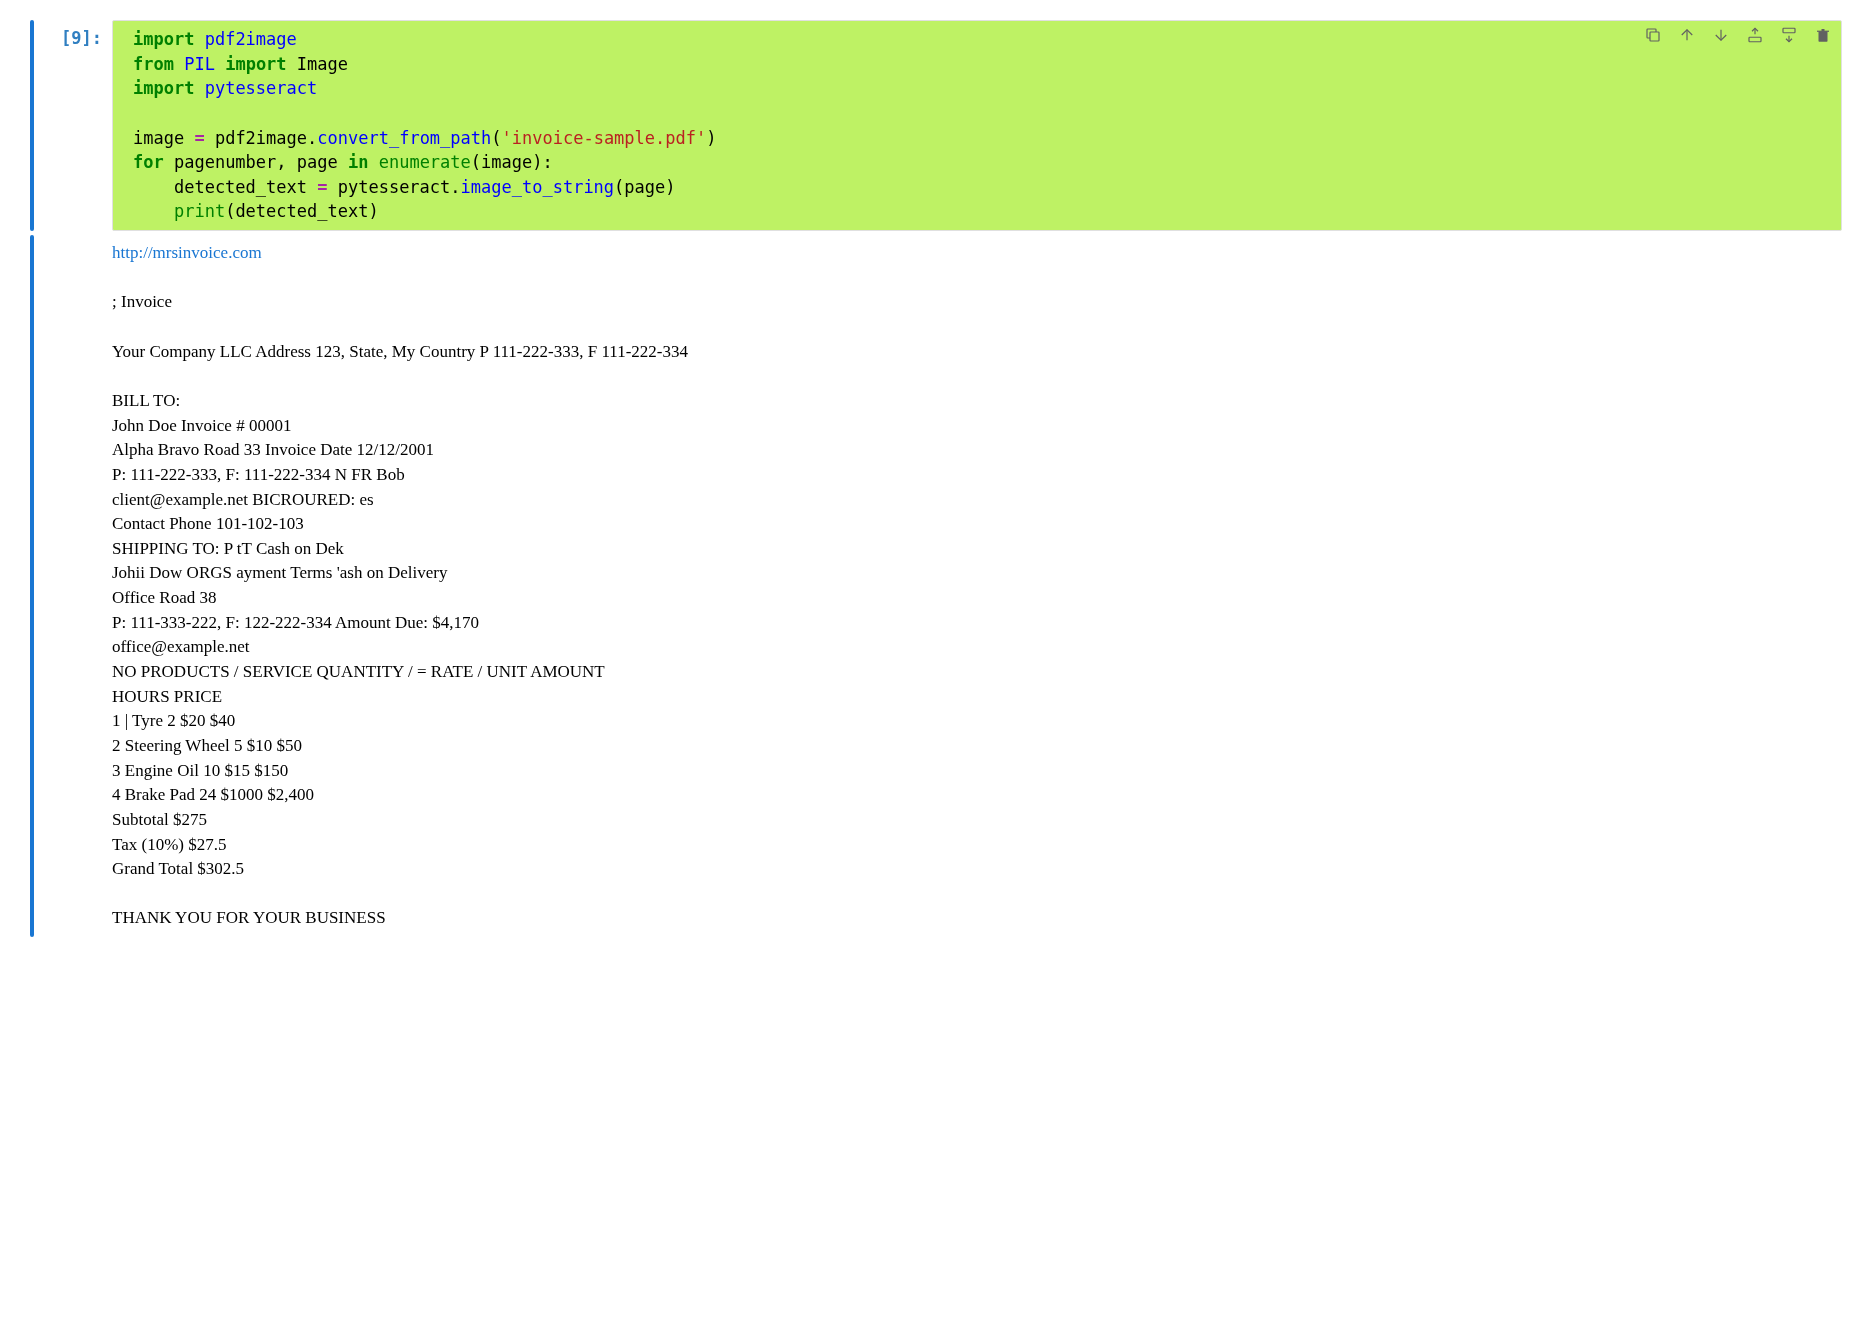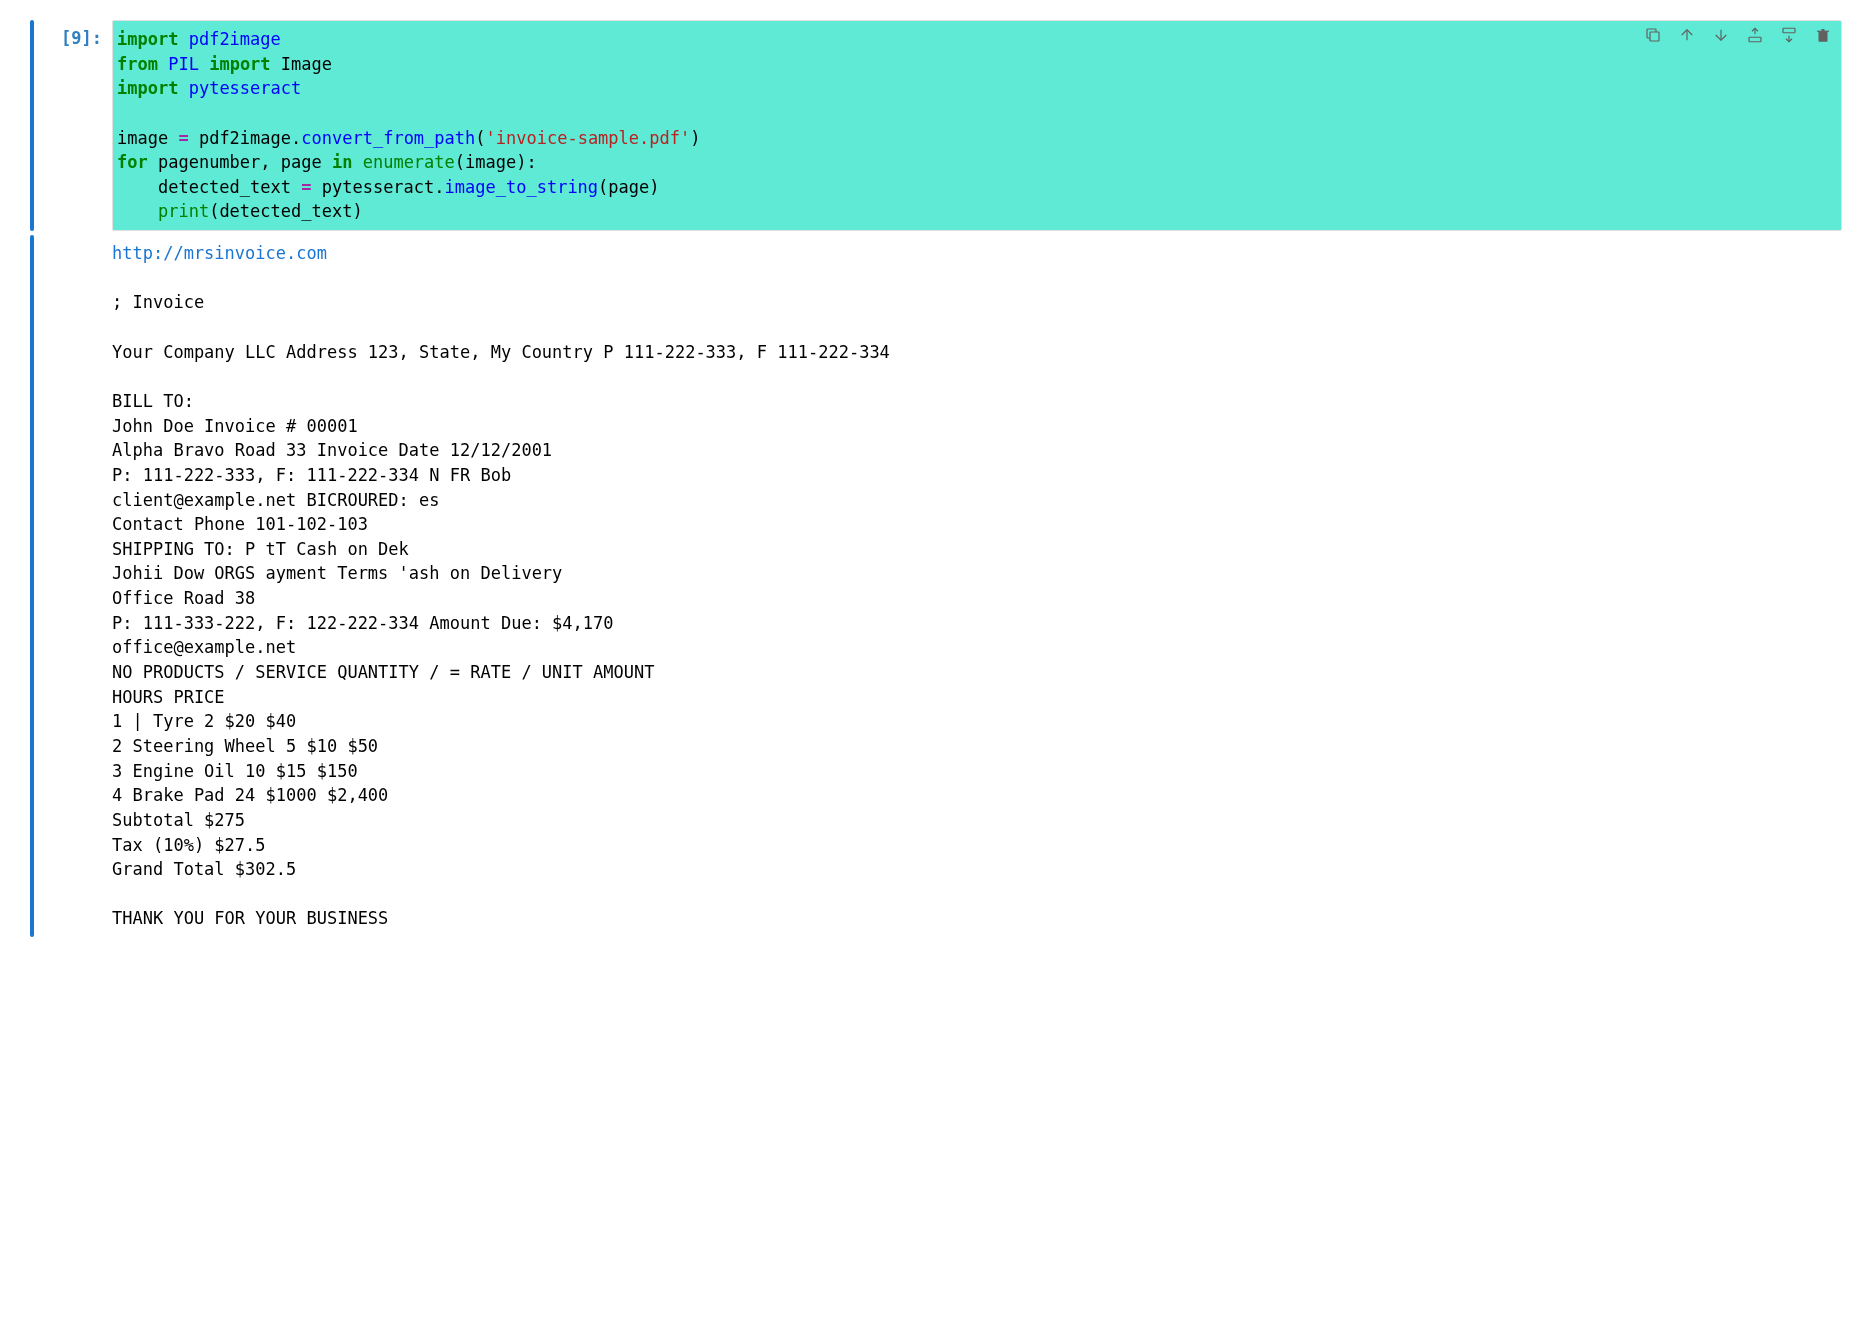--- a/index.html
+++ b/index.html
@@ -32,24 +32,24 @@
     text-align: right;
     padding-right: 10px;
     color: #307fc1;
     font-weight: 600;
     flex-shrink: 0;
     padding-top: 6px;
   }
   .input-area {
     flex: 1;
     position: relative;
-    background: #5eead4;
+    background: #bef264;
     border: 1px solid #e0e0e0;
     border-radius: 2px;
-    padding: 6px 4px;
+    padding: 6px 20px;
   }
   .code {
     white-space: pre;
     font-family: inherit;
   }
   .kw { color: #008000; font-weight: bold; }
   .nn { color: #0000ff; }
   .fn { color: #0000ff; }
   .st { color: #ba2121; }
   .bn { color: #008000; }
@@ -76,20 +76,21 @@
     height: 18px;
     stroke: #616161;
     fill: none;
     stroke-width: 1.6;
   }
   .toolbar .trash svg { fill: #616161; stroke: none; }
 
   .output-section {
     display: flex;
     margin-top: 4px;
+    font-family: Liberation Serif, serif;
   }
   .output-text {
     flex: 1;
     white-space: pre-wrap;
     padding: 6px 10px 6px 0;
     font-family: inherit;
   }
   .output-text a.link { color: #1976d2; text-decoration: none; }
   .prompt-empty {
     width: 70px;

